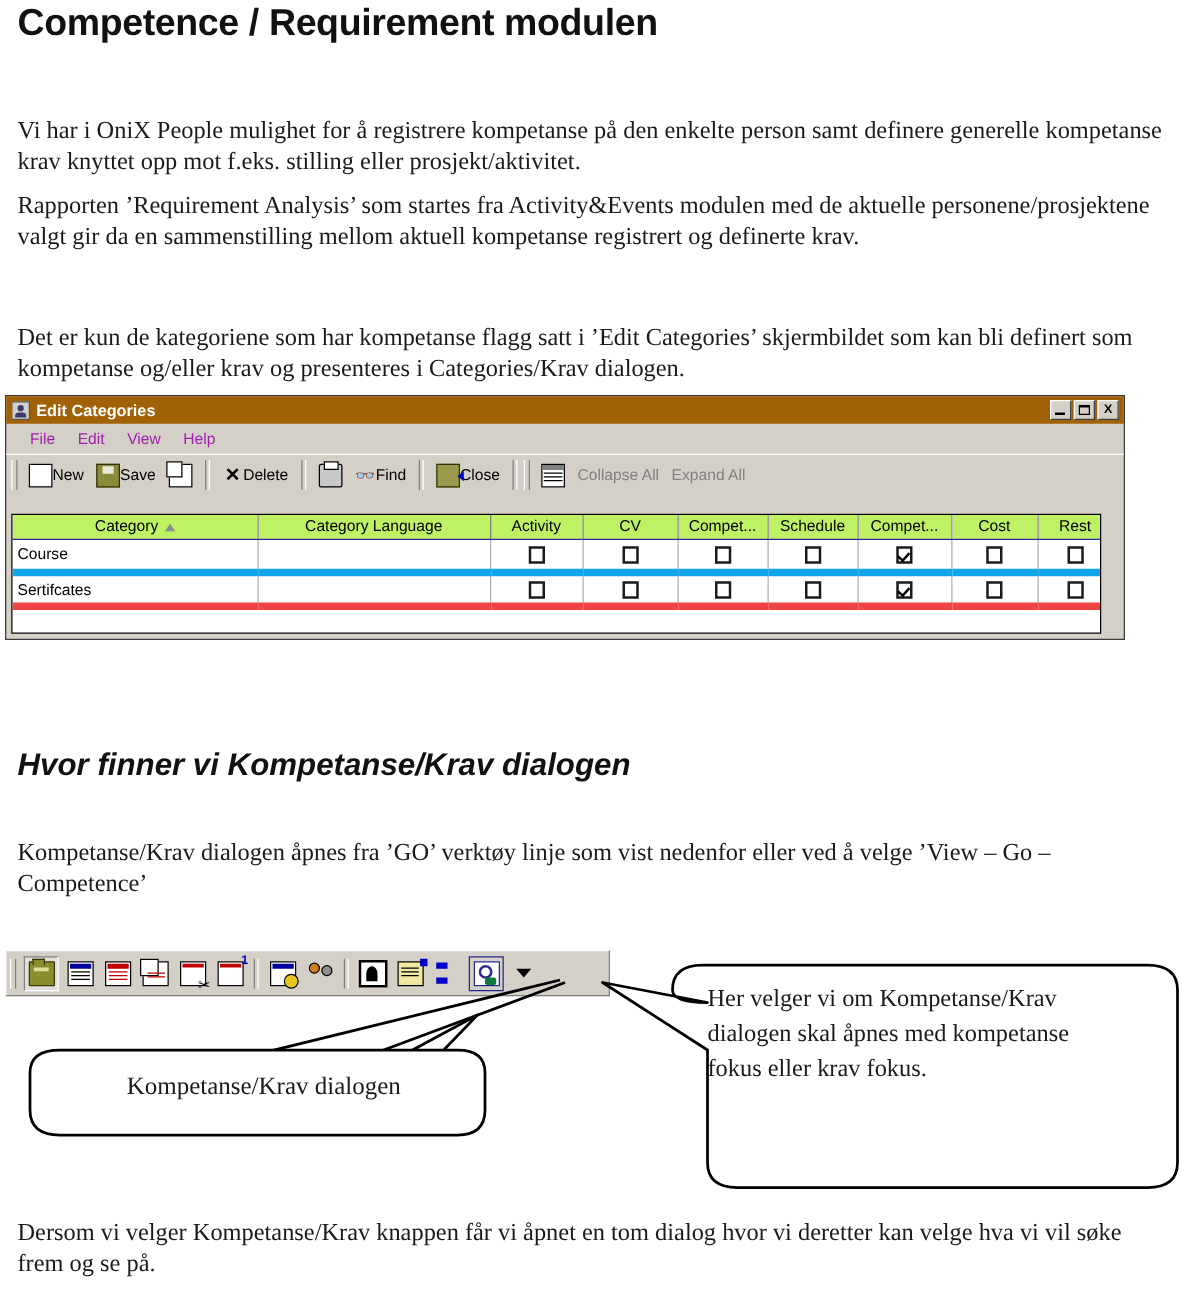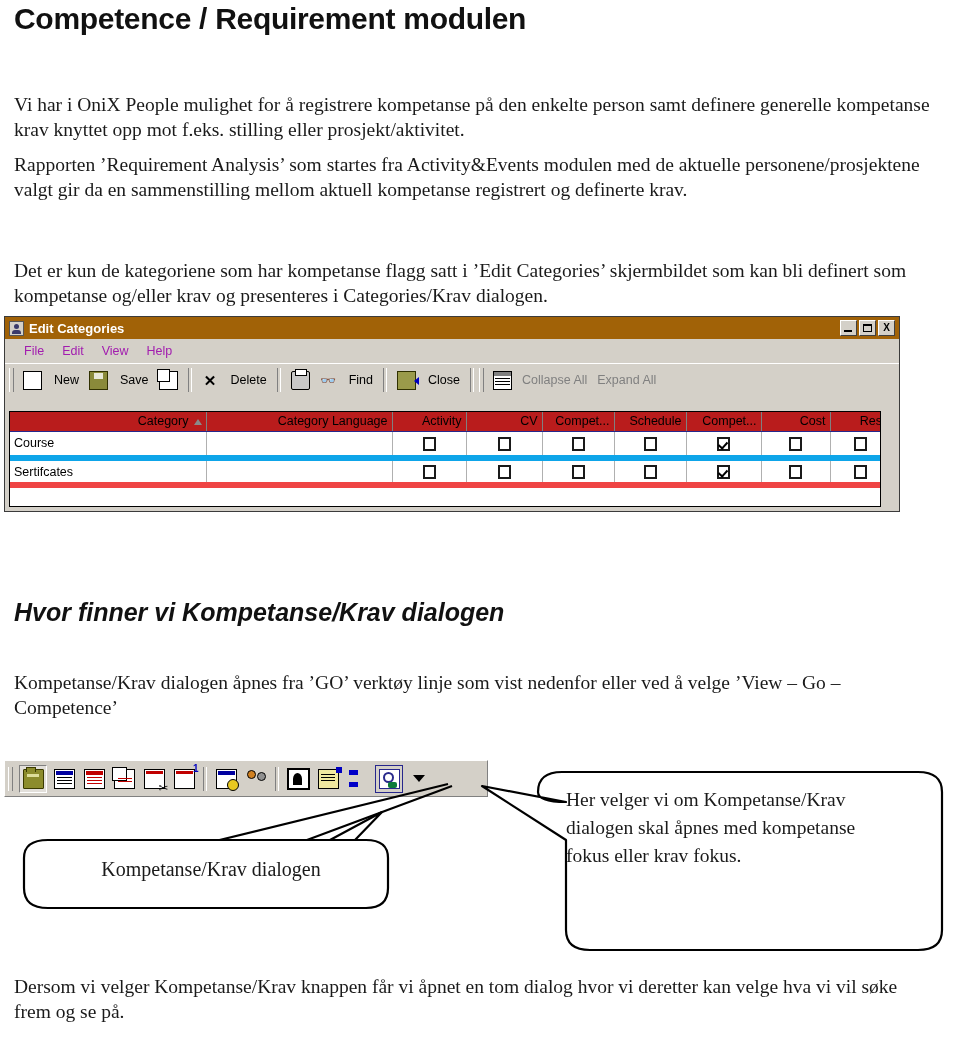--- a/index.html
+++ b/index.html
@@ -174,21 +174,21 @@
   .tb-sep {
     width: 2px; height: 24px;
     border-left: 1px solid #808080;
     border-right: 1px solid #ffffff;
     margin: 0 5px;
     flex: 0 0 auto;
   }
   .tb-btn {
     display: flex;
     align-items: center;
-    gap: 12px;
+    gap: 0;
     padding: 2px 5px;
     font-family: "Liberation Sans", sans-serif;
     font-size: 12.5px;
     color: #000;
     white-space: nowrap;
     flex: 0 0 auto;
   }
   .tb-btn.disabled { color: #808080; }
   .tb-ico { width: 17px; height: 17px; position: relative; flex: 0 0 auto; }
 
@@ -221,24 +221,24 @@
     overflow: hidden;
   }
   table.grid {
     border-collapse: collapse;
     width: 100%;
     table-layout: fixed;
     font-family: "Liberation Sans", sans-serif;
     font-size: 12.5px;
   }
   table.grid th {
-    background: #b91c1c;
+    background: #bef264;
     border-right: 1px solid #808080;
     border-bottom: 1px solid #26268c;
-    text-align: right;
+    text-align: center;
     font-weight: normal;
     padding: 2px 4px;
     height: 19px;
     color: #000;
     white-space: nowrap;
     overflow: hidden;
     box-sizing: border-box;
     margin-top: 40px;
   }
   table.grid td {

